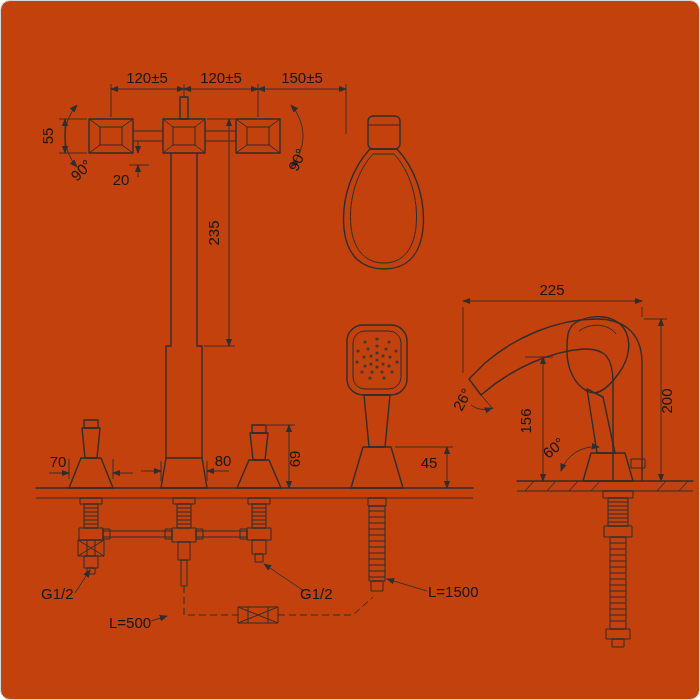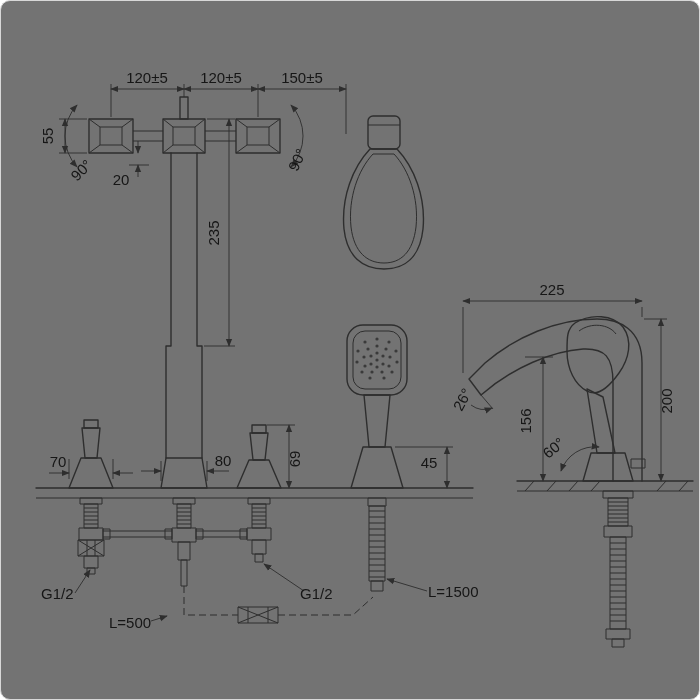--- a/index.html
+++ b/index.html
@@ -1,18 +1,18 @@
 <!DOCTYPE html>
 <html><head>
 <meta charset="utf-8">
 <style>
   html,body { margin:0; padding:0; background:#ffffff; }
   .frame {
     width:700px; height:700px; box-sizing:border-box;
-    border:1px solid #d8d8d8; border-radius:10px; background:#737373;
+    border:1px solid #d8d8d8; border-radius:10px; background:#c2410c;
     overflow:hidden;
   }
   svg { display:block; }
   text {
     font-family:"Liberation Sans", sans-serif;
     font-size:15px; fill:#161616;
   }
   .obj  { fill:none; stroke:#2e2e2e; stroke-width:1.4; stroke-linejoin:round; stroke-linecap:round; }
   .obj2 { fill:none; stroke:#2e2e2e; stroke-width:1; stroke-linejoin:round; }
   .dim  { fill:none; stroke:#2e2e2e; stroke-width:0.9; }

